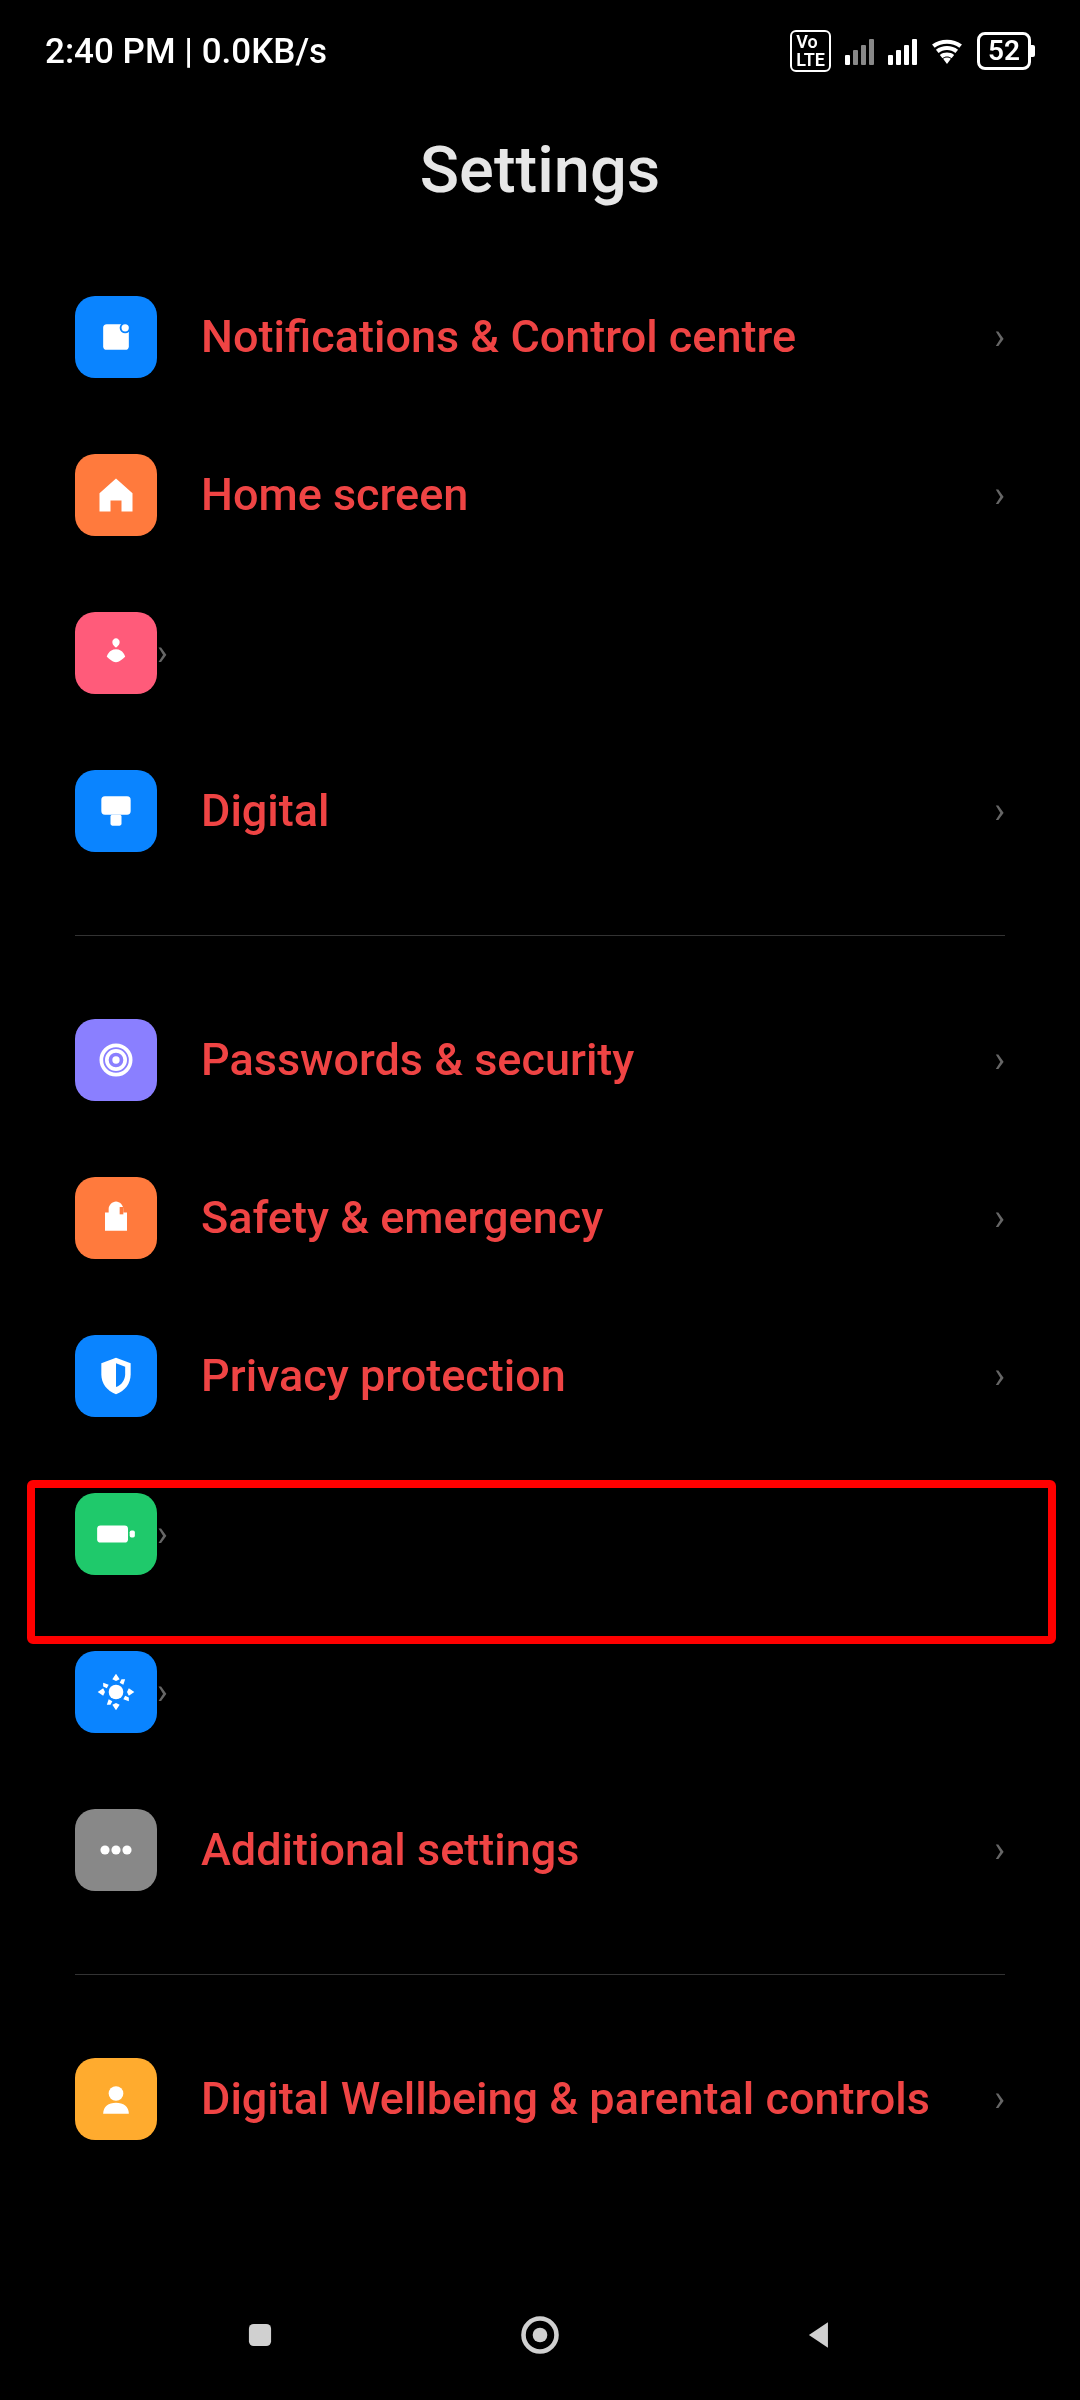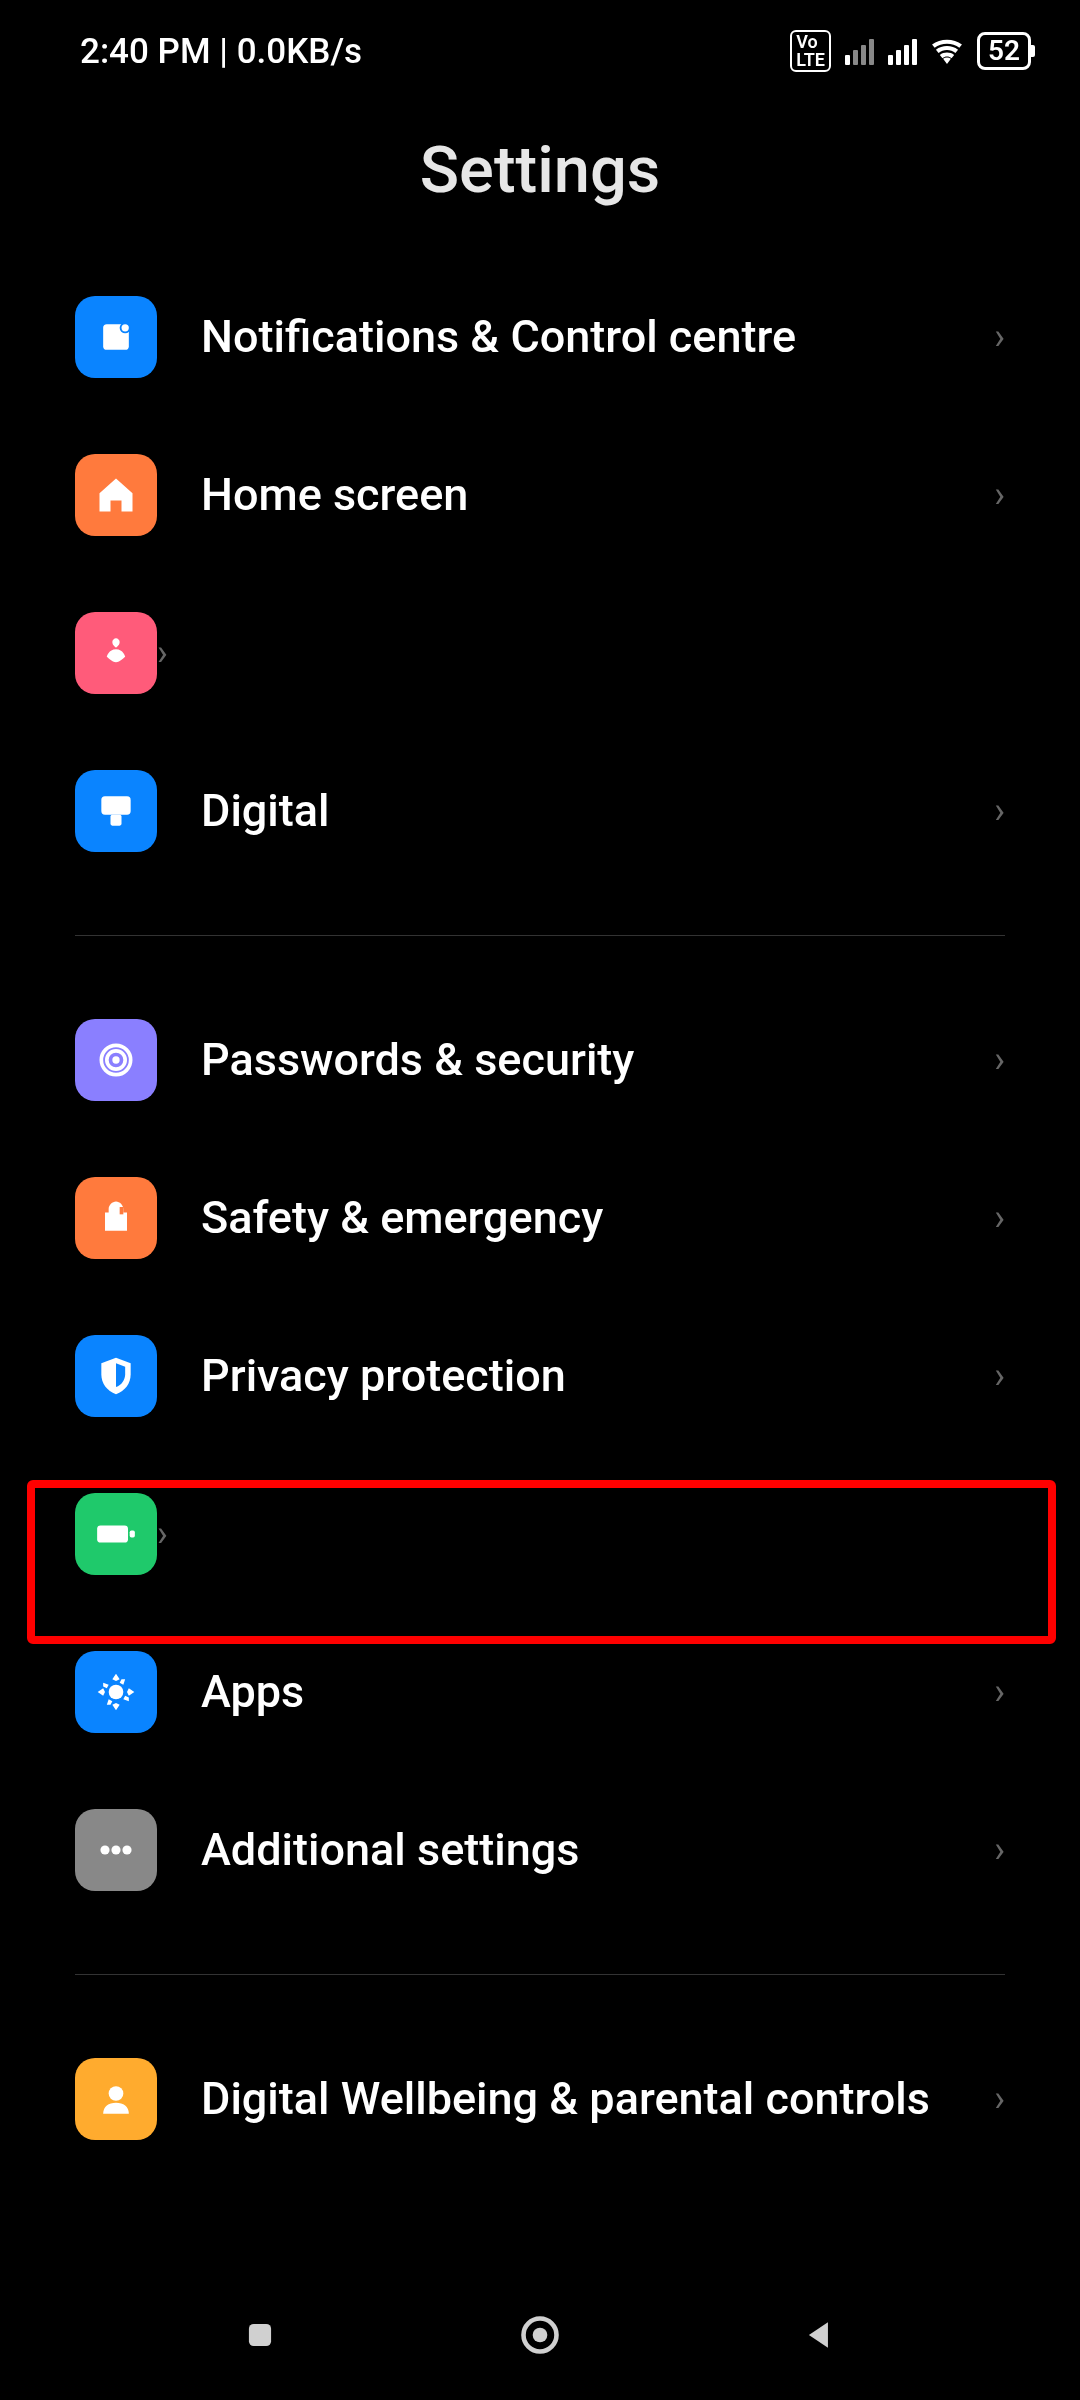--- a/index.html
+++ b/index.html
@@ -21,21 +21,20 @@
       justify-content: space-between;
       align-items: center;
       padding: 30px 45px 20px 45px;
       font-size: 35px;
       font-weight: 500;
       color: #ffffff;
     }
     .status-left {
       display: flex;
       align-items: center;
-      margin-left: 35px;
     }
     .status-right {
       display: flex;
       align-items: center;
       gap: 14px;
     }
     .volte-badge {
       border: 2px solid #ffffff;
       border-radius: 6px;
       padding: 1px 4px;
@@ -106,21 +105,21 @@
       height: 82px;
       border-radius: 20px;
       display: flex;
       align-items: center;
       justify-content: center;
       flex-shrink: 0;
     }
     .item-label {
       font-size: 45px;
       font-weight: 500;
-      color: #ffffff;
+      color: #ef4444;
       margin-left: 44px;
       flex: 1;
       line-height: 1.2;
     }
     .chevron {
       color: #666;
       font-size: 36px;
       flex-shrink: 0;
     }
     .divider {
@@ -296,21 +295,20 @@
     <span class="chevron">›</span>
   </div>
 
   <div class="settings-item">
     <div class="item-icon ic-apps">
       <svg width="44" height="44" viewBox="0 0 24 24">
           <circle cx="12" cy="12" r="4" fill="#fff"></circle>
           <path fill="#fff" d="M12 2l2 3-2 1-2-1 2-3zm0 20l-2-3 2-1 2 1-2 3zm10-10l-3 2-1-2 1-2 3 2zM2 12l3-2 1 2-1 2-3-2zm15-7l-1 3-2-1 1-2 2 0zm-10 14l1-3 2 1-1 2-2 0zm12-2l-3-1 1-2 2 1 0 2zM5 7l3 1-1 2-2-1 0-2z"></path>
         </svg>
     </div>
-    <span class="item-label">Apps</span>
     <span class="chevron">›</span>
   </div>
 
   <div class="settings-item">
     <div class="item-icon ic-additional">
       <svg width="44" height="44" viewBox="0 0 24 24">
           <circle cx="6" cy="12" r="2.5" fill="#fff"></circle>
           <circle cx="12" cy="12" r="2.5" fill="#fff"></circle>
           <circle cx="18" cy="12" r="2.5" fill="#fff"></circle>
         </svg>

